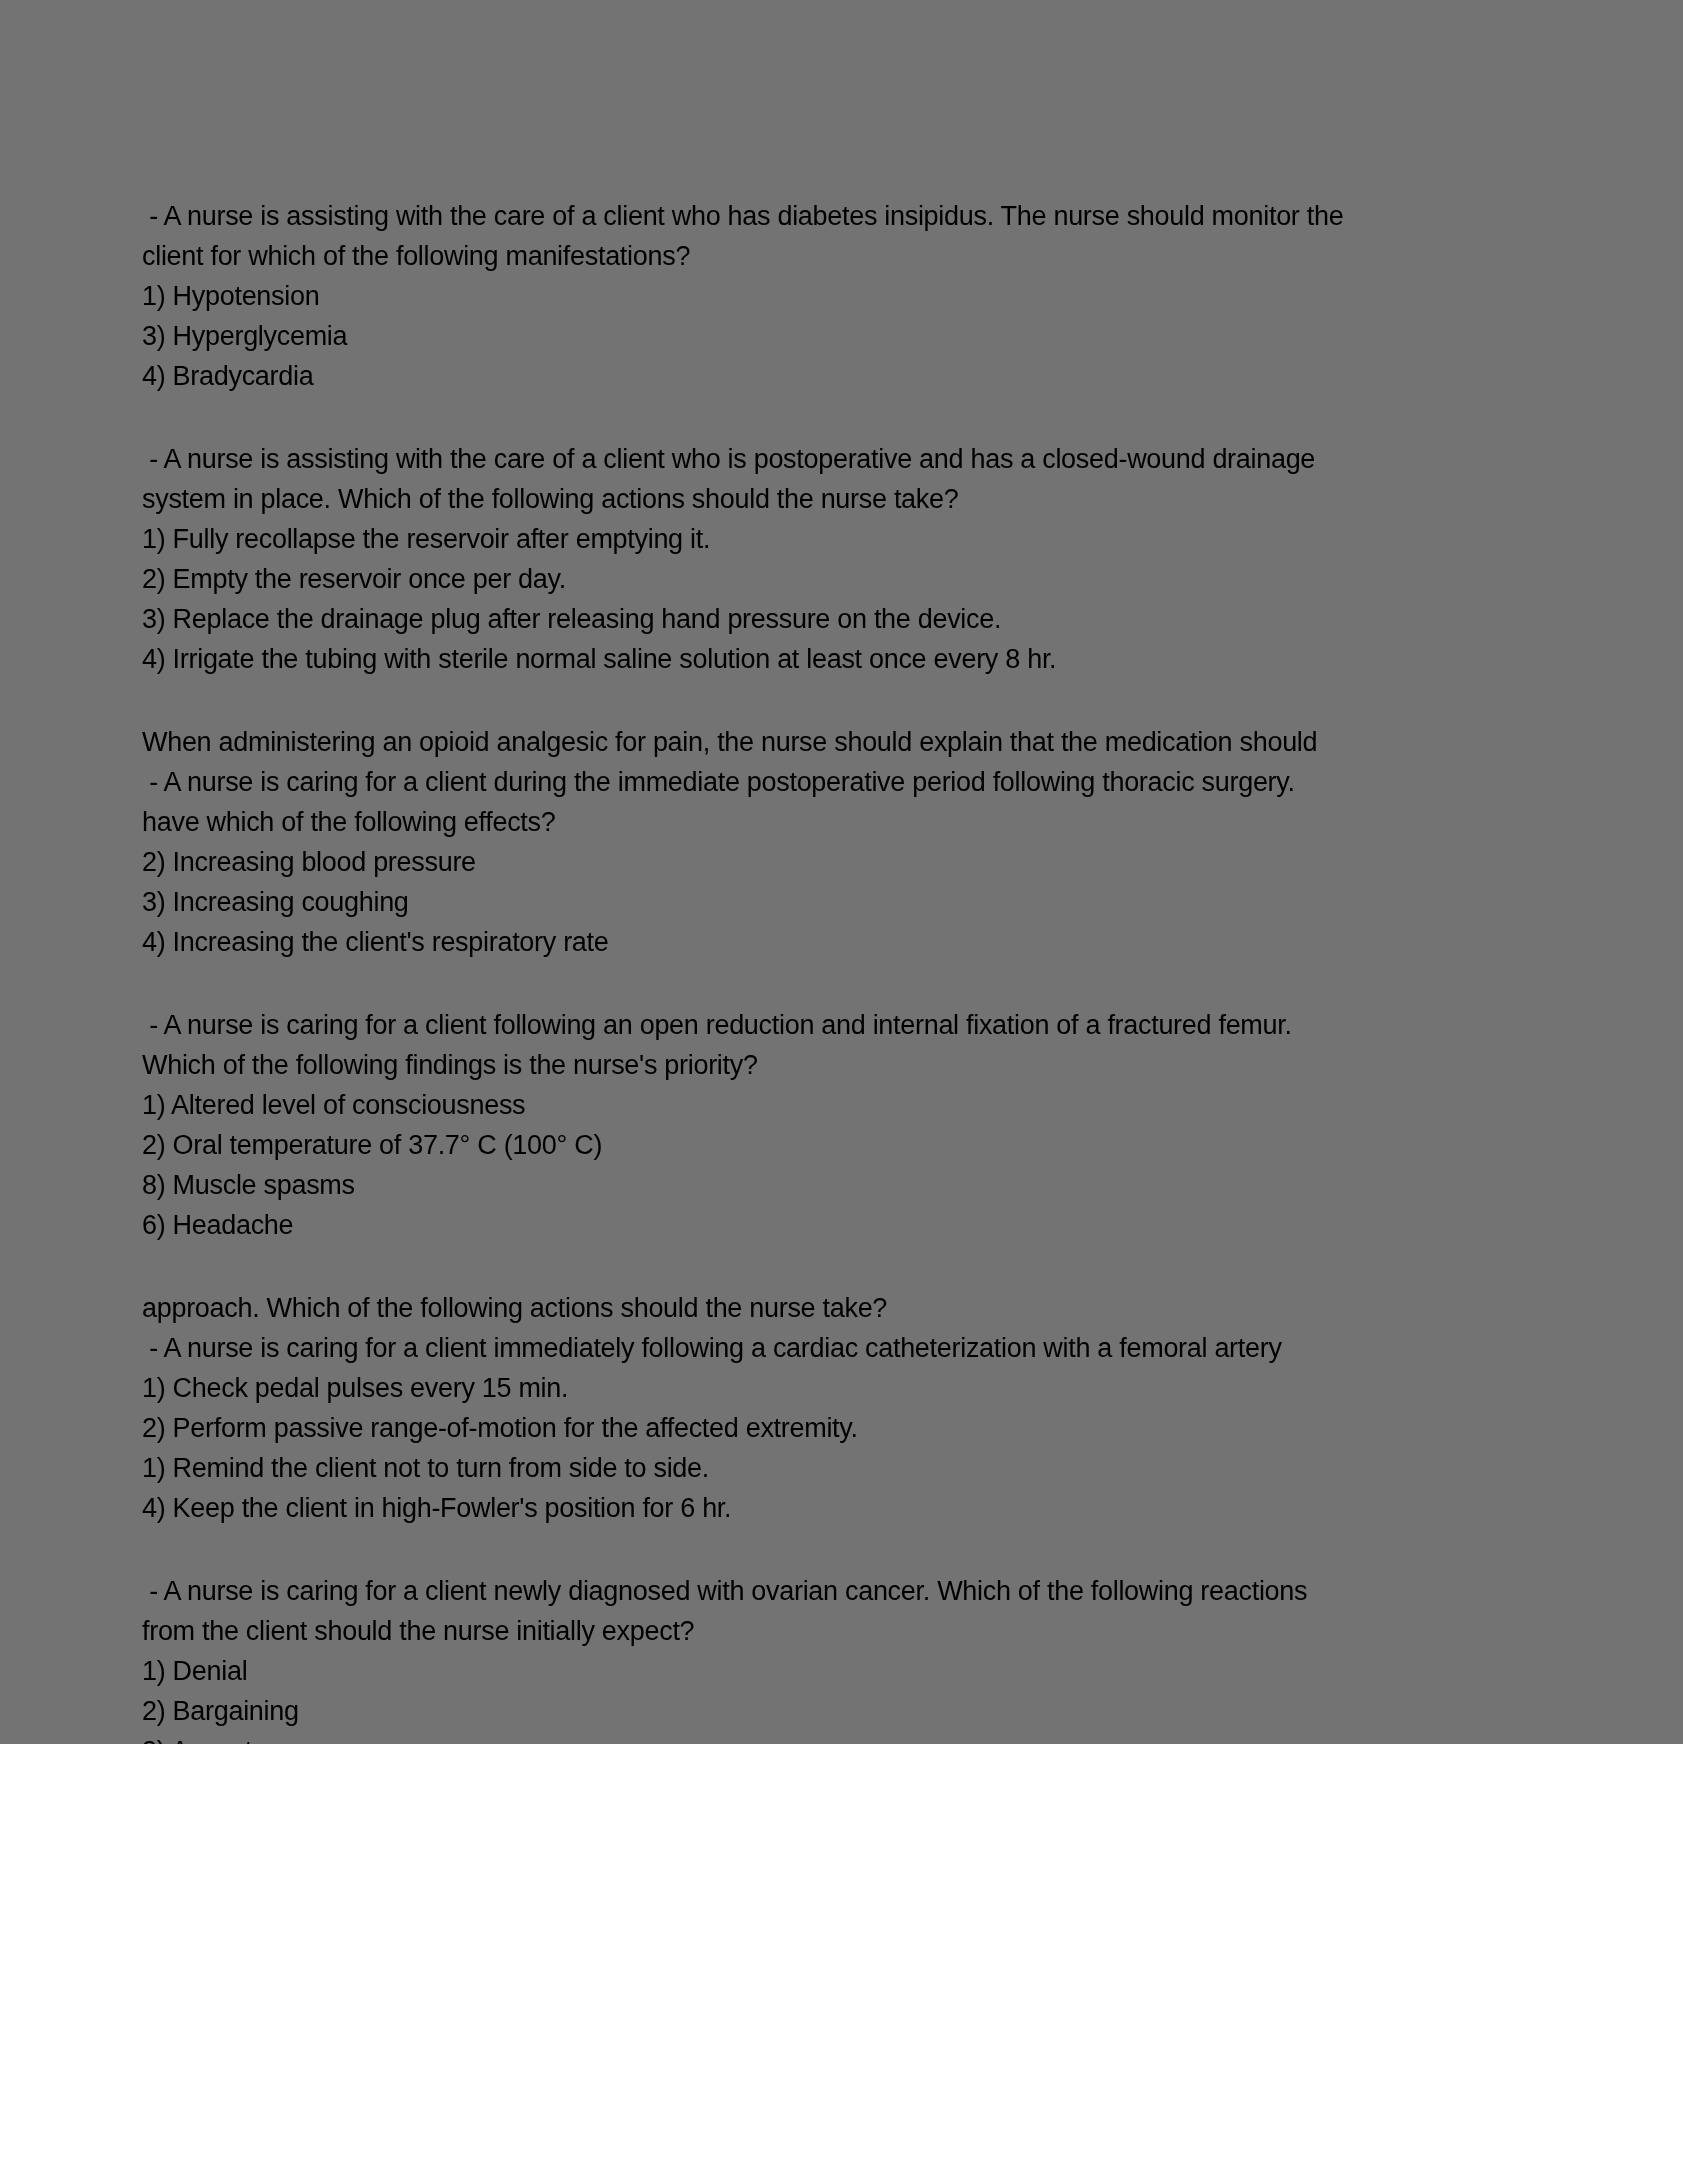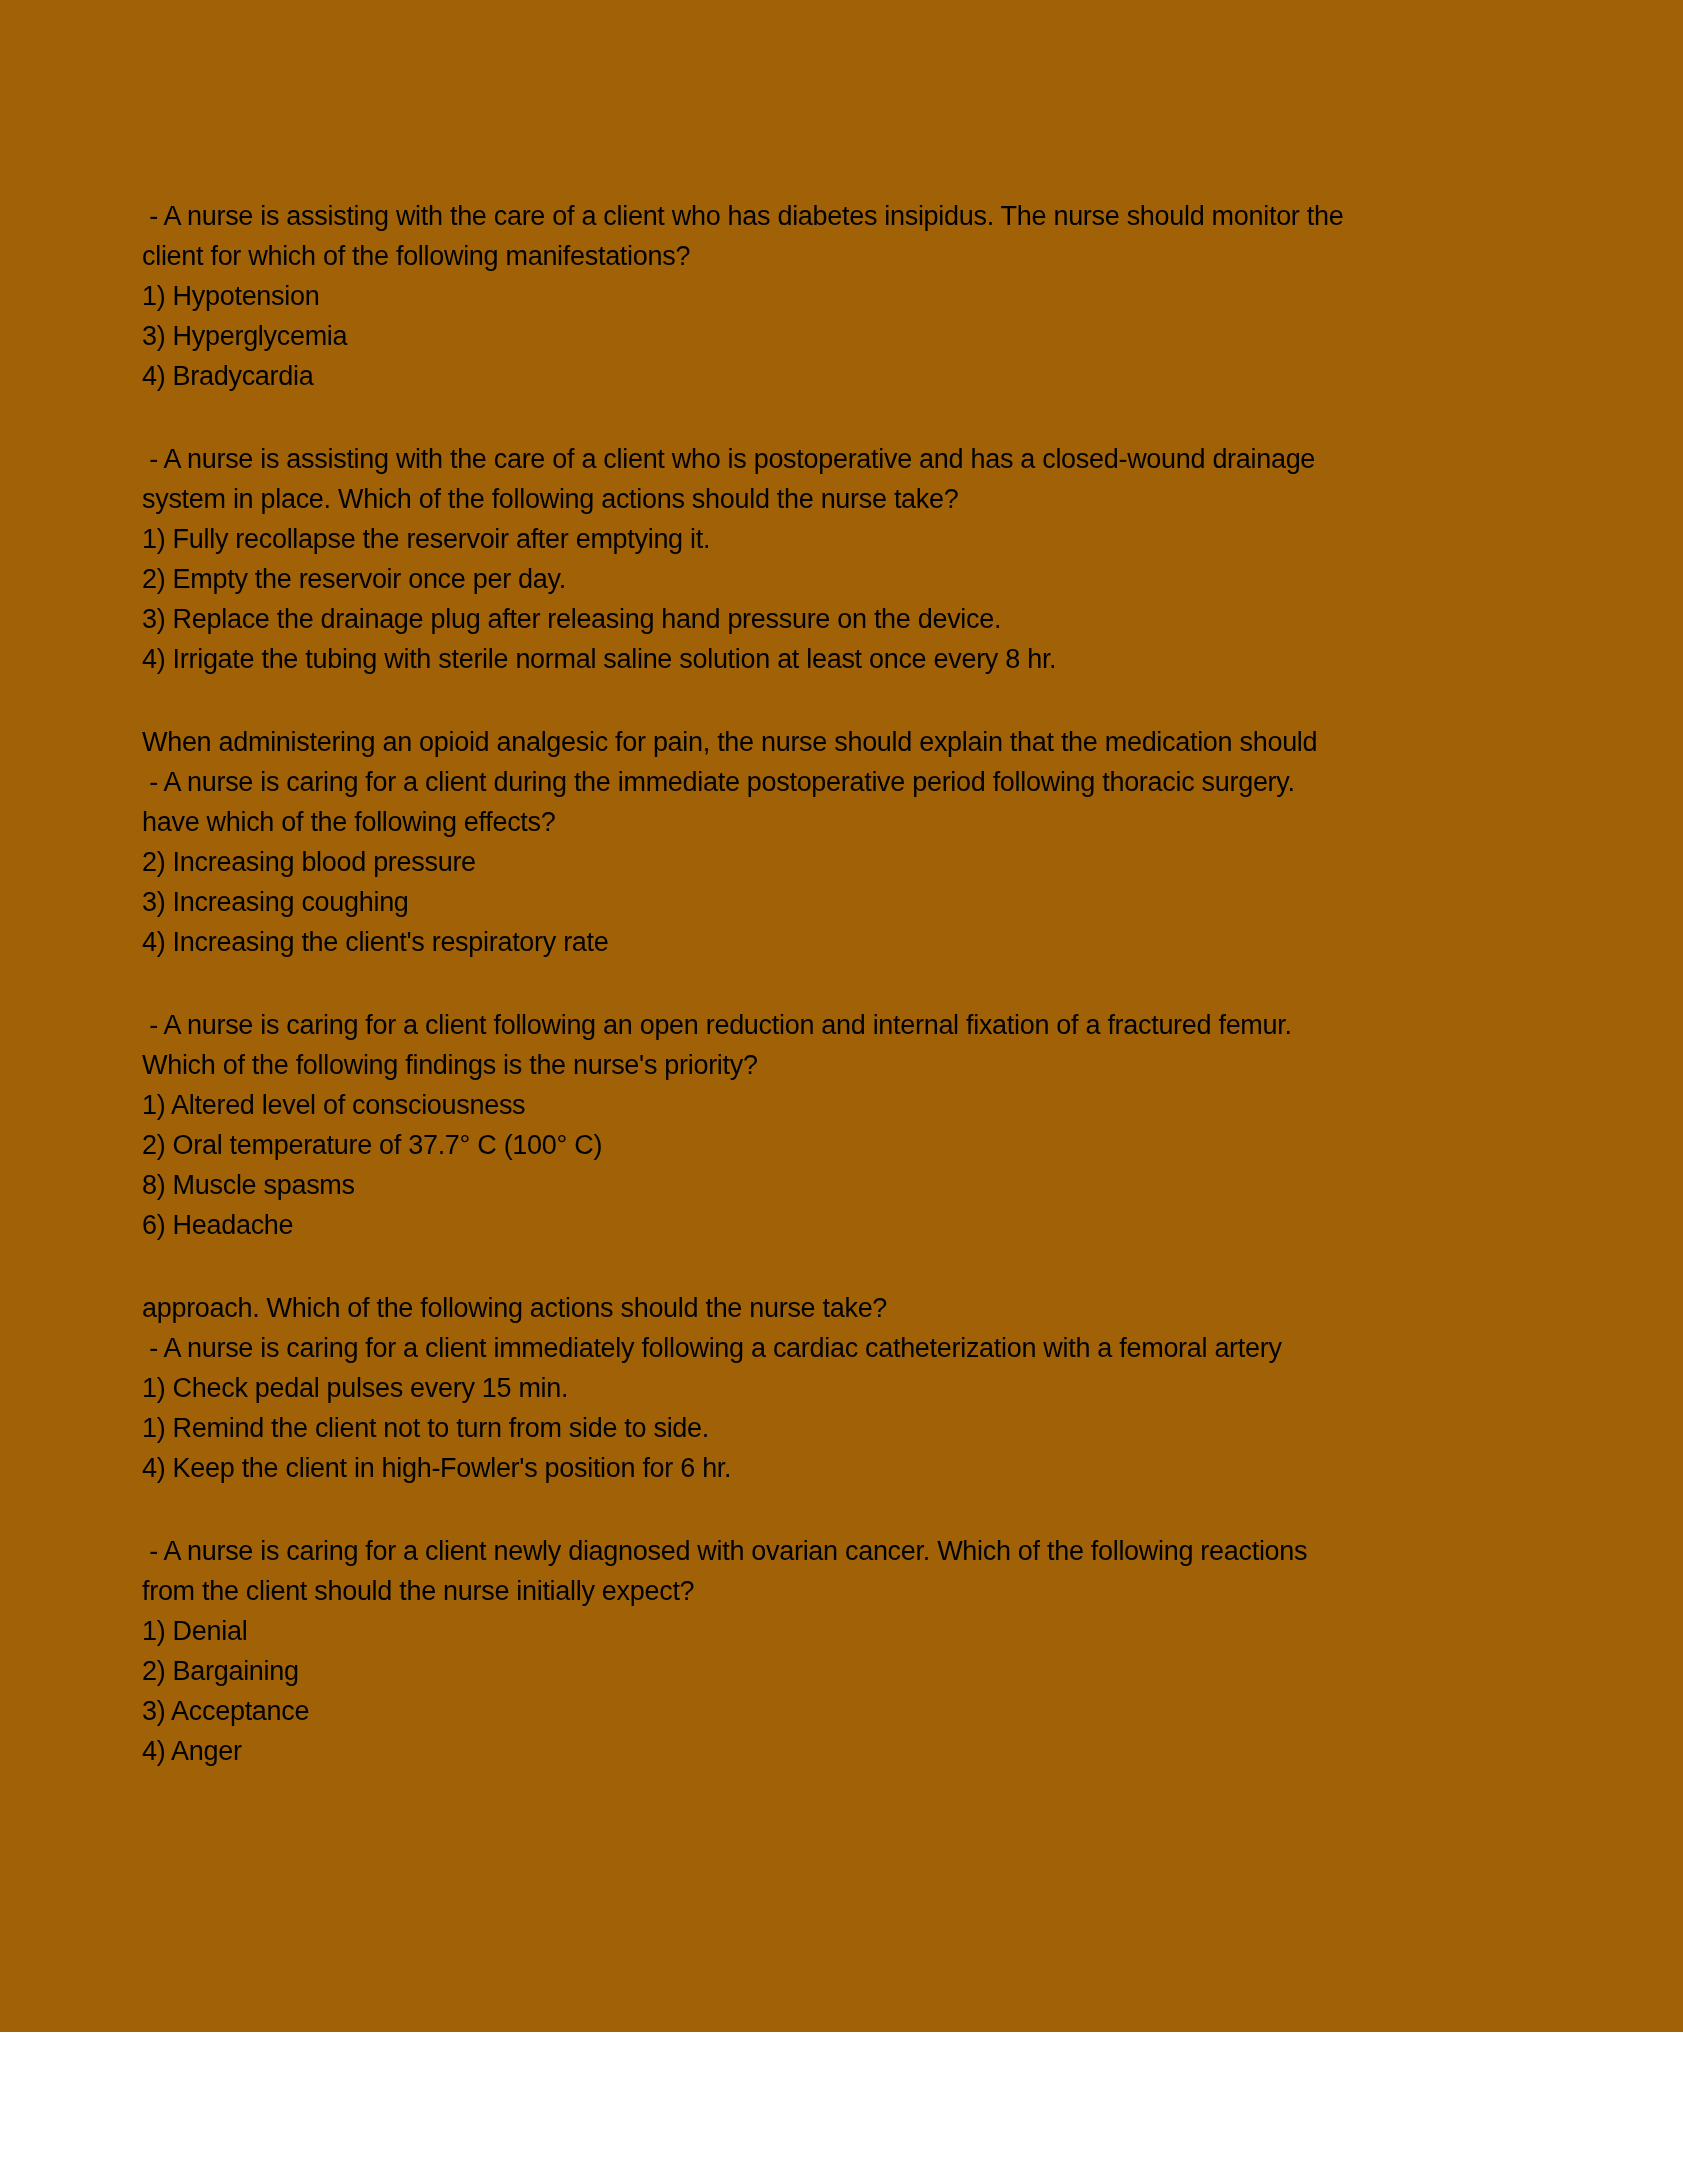--- a/index.html
+++ b/index.html
@@ -3,22 +3,22 @@
 <meta charset="utf-8">
 <style>
   html, body {
     margin: 0;
     padding: 0;
     background: #ffffff;
   }
   .page {
     position: relative;
     width: 1683px;
-    height: 2032px;
-    background: #a16207;
+    height: 1744px;
+    background: #737373;
     overflow: hidden;
     font-family: "Liberation Sans", sans-serif;
     color: #000000;
   }
   .doc-content {
     position: absolute;
     top: 196px;
     left: 142px;
     right: 99px;
   }
@@ -69,20 +69,21 @@
         <div class="doc-line">Which of the following findings is the nurse's priority?</div>
         <div class="doc-line">1) Altered level of consciousness</div>
         <div class="doc-line">2) Oral temperature of 37.7° C (100° C)</div>
         <div class="doc-line">8) Muscle spasms</div>
         <div class="doc-line">6) Headache</div>
       </div>
       <div class="question-block">
         <div class="doc-line">approach. Which of the following actions should the nurse take?</div>
         <div class="doc-line"> - A nurse is caring for a client immediately following a cardiac catheterization with a femoral artery</div>
         <div class="doc-line">1) Check pedal pulses every 15 min.</div>
+        <div class="doc-line">2) Perform passive range-of-motion for the affected extremity.</div>
         <div class="doc-line">1) Remind the client not to turn from side to side.</div>
         <div class="doc-line">4) Keep the client in high-Fowler's position for 6 hr.</div>
       </div>
       <div class="question-block">
         <div class="doc-line"> - A nurse is caring for a client newly diagnosed with ovarian cancer. Which of the following reactions</div>
         <div class="doc-line">from the client should the nurse initially expect?</div>
         <div class="doc-line">1) Denial</div>
         <div class="doc-line">2) Bargaining</div>
         <div class="doc-line">3) Acceptance</div>
         <div class="doc-line">4) Anger</div>

